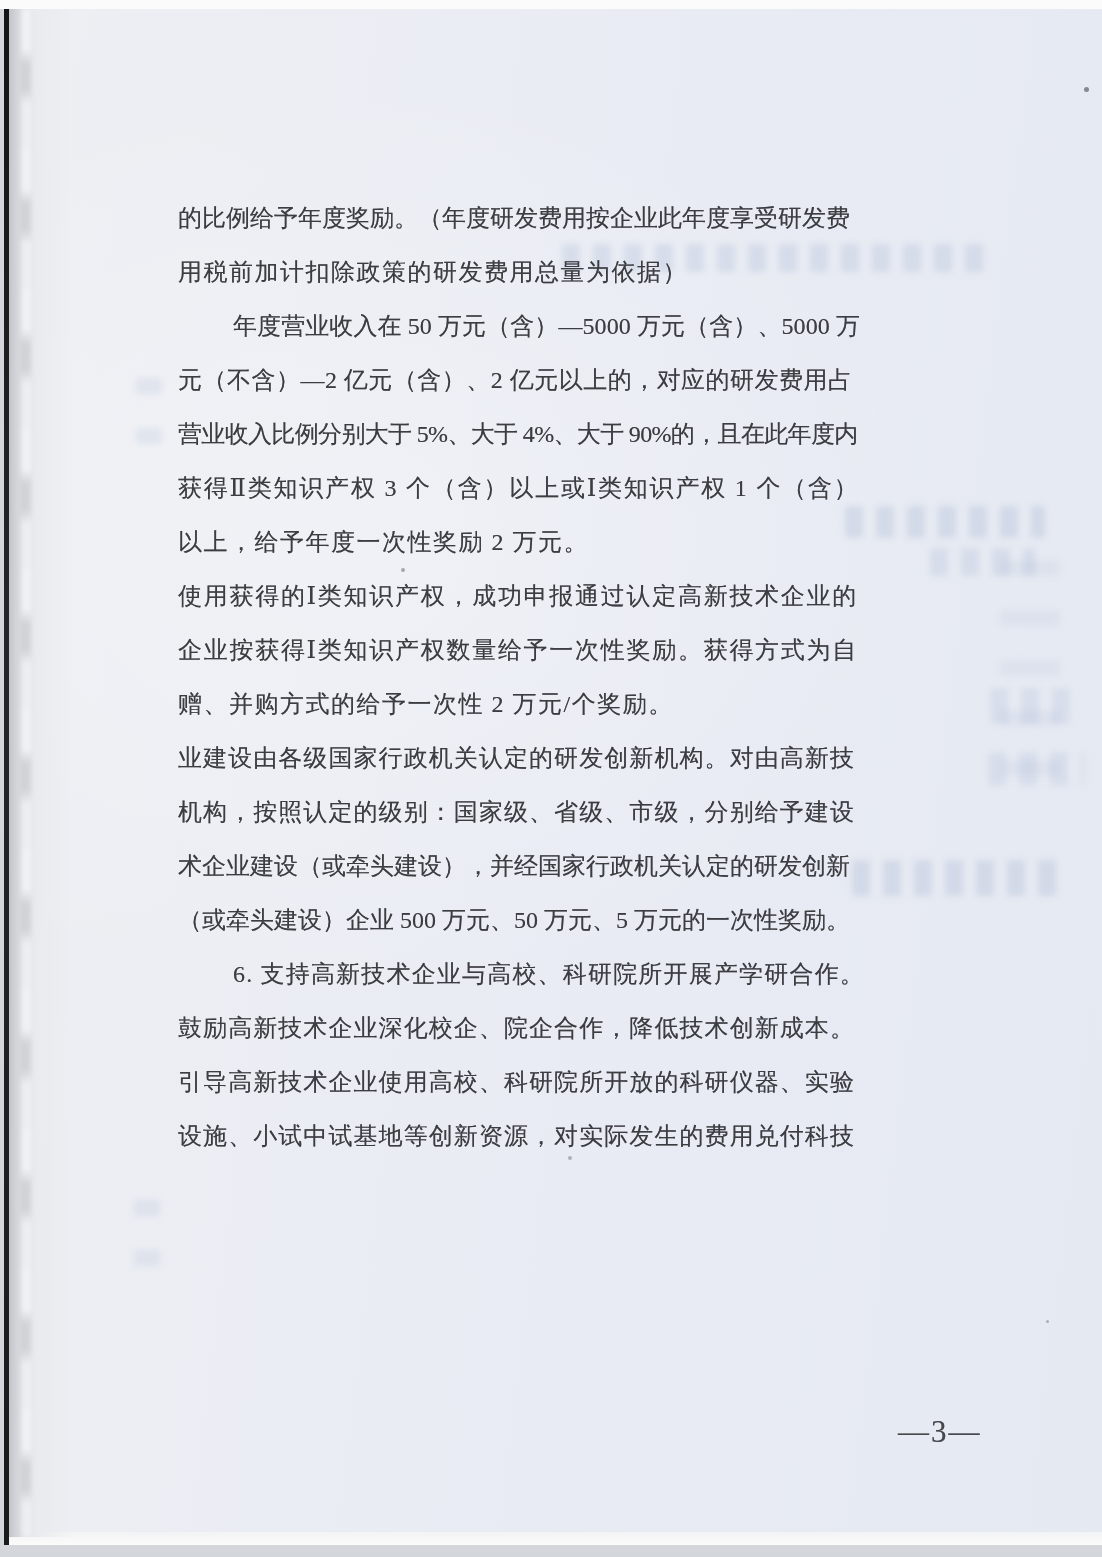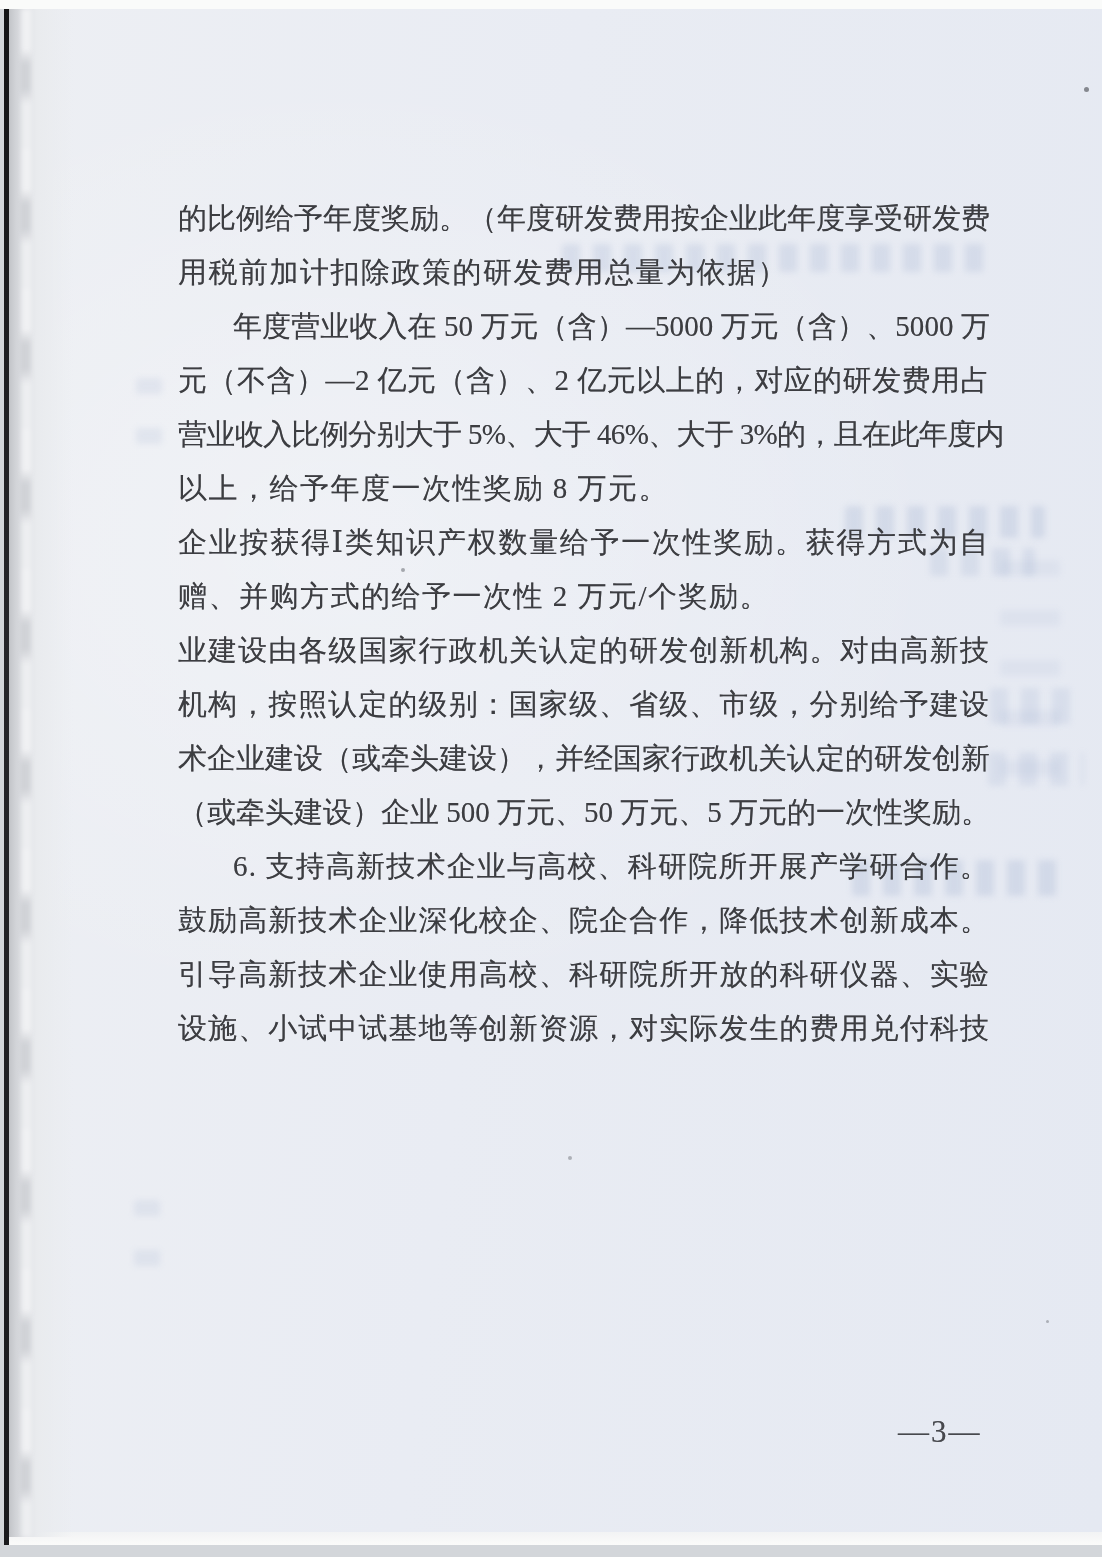--- a/index.html
+++ b/index.html
@@ -70,21 +70,21 @@
   
   .body-text {
     position: absolute;
     left: 178px; top: 191px;
     width: 812px;
   }
   .line {
     height: 54px;
     line-height: 54px;
     white-space: nowrap;
-    font-size: 29px;
+    font-size: 24px;
     color: var(--ink, #3c3d41);
     text-shadow: 0 0 0.6px rgba(60,61,65,0.55);
   }
   .line .t {
     letter-spacing: 1.5px;
     display: inline-block;
   }
   .line .t.indent {
     padding-left: 55px;
   }
@@ -139,22 +139,24 @@
   <div class="speck" style="left:1084px; top:87px; width:5px; height:5px;"></div>
   <div class="speck" style="left:401px; top:568px; width:4px; height:4px; opacity:.7;"></div>
   <div class="speck" style="left:568px; top:1156px; width:4px; height:4px; opacity:.6;"></div>
   <div class="speck" style="left:1046px; top:1320px; width:3px; height:3px; opacity:.6;"></div>
 
   <div class="body-text">
       <div class="line"><span class="t" style="letter-spacing: 0px;">的比例给予年度奖励。（年度研发费用按企业此年度享受研发费</span></div>
       <div class="line"><span class="t">用税前加计扣除政策的研发费用总量为依据）</span></div>
       <div class="line"><span class="t indent" style="letter-spacing: 0.0882353px;">年度营业收入在 50 万元（含）—5000 万元（含）、5000 万</span></div>
       <div class="line"><span class="t" style="letter-spacing: 0.483333px;">元（不含）—2 亿元（含）、2 亿元以上的，对应的研发费用占</span></div>
-      <div class="line"><span class="t" style="letter-spacing: -0.658617px;">营业收入比例分别大于 5%、大于 46%、大于 3%的，且在此年度内</span></div>
-      <div class="line"><span class="t">以上，给予年度一次性奖励 8 万元。</span></div>
+      <div class="line"><span class="t" style="letter-spacing: -0.658617px;">营业收入比例分别大于 5%、大于 4%、大于 90%的，且在此年度内</span></div>
+      <div class="line"><span class="t" style="letter-spacing: 1.80091px;">获得Ⅱ类知识产权 3 个（含）以上或Ⅰ类知识产权 1 个（含）</span></div>
+      <div class="line"><span class="t">以上，给予年度一次性奖励 2 万元。</span></div>
+      <div class="line"><span class="t" style="letter-spacing: 1.72338px;">使用获得的Ⅰ类知识产权，成功申报通过认定高新技术企业的</span></div>
       <div class="line"><span class="t" style="letter-spacing: 1.72338px;">企业按获得Ⅰ类知识产权数量给予一次性奖励。获得方式为自</span></div>
       <div class="line"><span class="t">赠、并购方式的给予一次性 2 万元/个奖励。</span></div>
       <div class="line"><span class="t" style="letter-spacing: 1.07407px;">业建设由各级国家行政机关认定的研发创新机构。对由高新技</span></div>
       <div class="line"><span class="t" style="letter-spacing: 1.07407px;">机构，按照认定的级别：国家级、省级、市级，分别给予建设</span></div>
       <div class="line"><span class="t" style="letter-spacing: 0px;">术企业建设（或牵头建设），并经国家行政机关认定的研发创新</span></div>
       <div class="line"><span class="t" style="letter-spacing: 0px;">（或牵头建设）企业 500 万元、50 万元、5 万元的一次性奖励。</span></div>
       <div class="line"><span class="t indent" style="letter-spacing: 1.18519px;">6. 支持高新技术企业与高校、科研院所开展产学研合作。</span></div>
       <div class="line"><span class="t" style="letter-spacing: 1.07407px;">鼓励高新技术企业深化校企、院企合作，降低技术创新成本。</span></div>
       <div class="line"><span class="t" style="letter-spacing: 1.07407px; font-family: Liberation Serif, serif;">引导高新技术企业使用高校、科研院所开放的科研仪器、实验</span></div>
       <div class="line"><span class="t" style="letter-spacing: 1.07407px;">设施、小试中试基地等创新资源，对实际发生的费用兑付科技</span></div>

